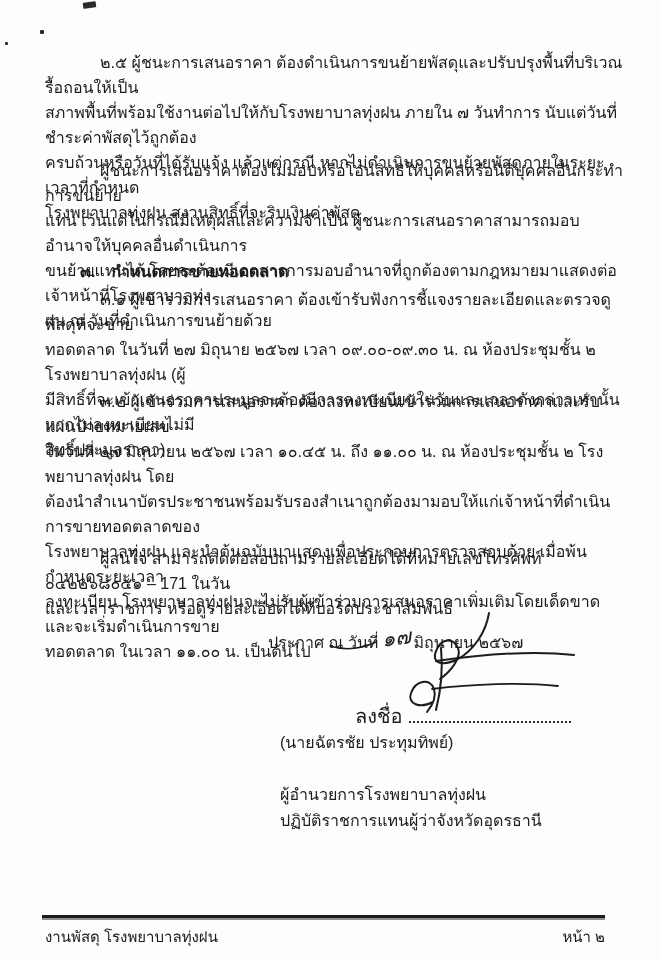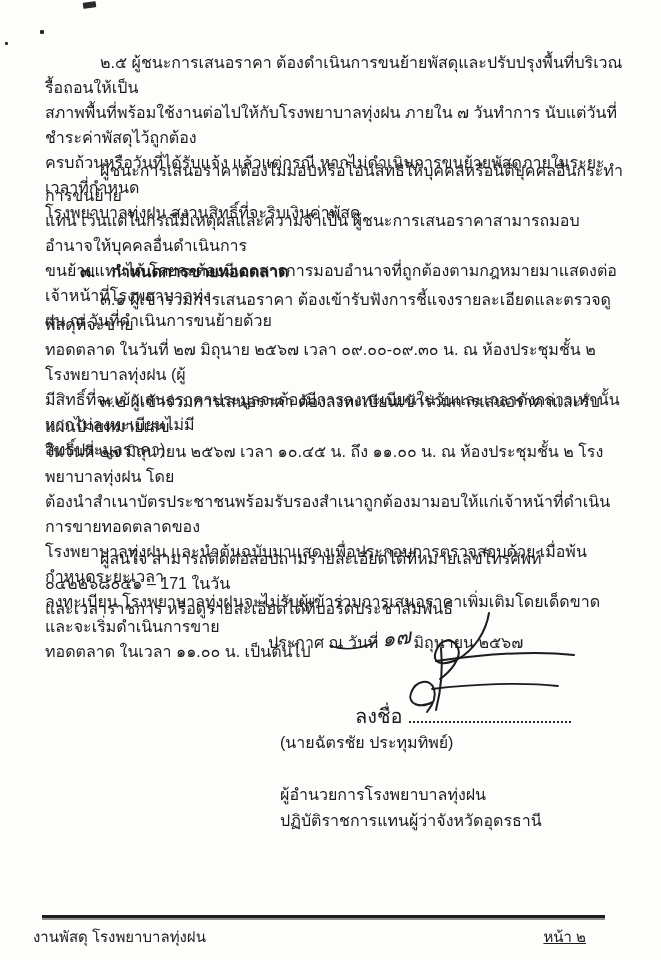--- a/index.html
+++ b/index.html
@@ -73,30 +73,29 @@
   .footer-rule {
     position: absolute;
     left: 42px;
     top: 915px;
     width: 563px;
     height: 5px;
     background: linear-gradient(#1d1d1d 0 62%, #8f8f8f 62% 100%);
   }
   .footer-left {
     position: absolute;
-    left: 33px;
+    left: 45px;
     top: 925px;
     font-size: 15px;
   }
   .footer-right {
     position: absolute;
-    right: 75px;
+    right: 56px;
     top: 925px;
     font-size: 15px;
-    text-decoration: underline;
   }
   .speck { position: absolute; background: #2a2a2a; border-radius: 1px; }
   .speck.a { left: 83px; top: 2px;  width: 13px; height: 6px; transform: rotate(-8deg); }
   .speck.b { left: 40px; top: 30px; width: 4px;  height: 4px; }
   .speck.c { left: 5px;  top: 42px; width: 3px;  height: 3px; }
 </style>
 </head>
 <body>
 
 <div class="page">

